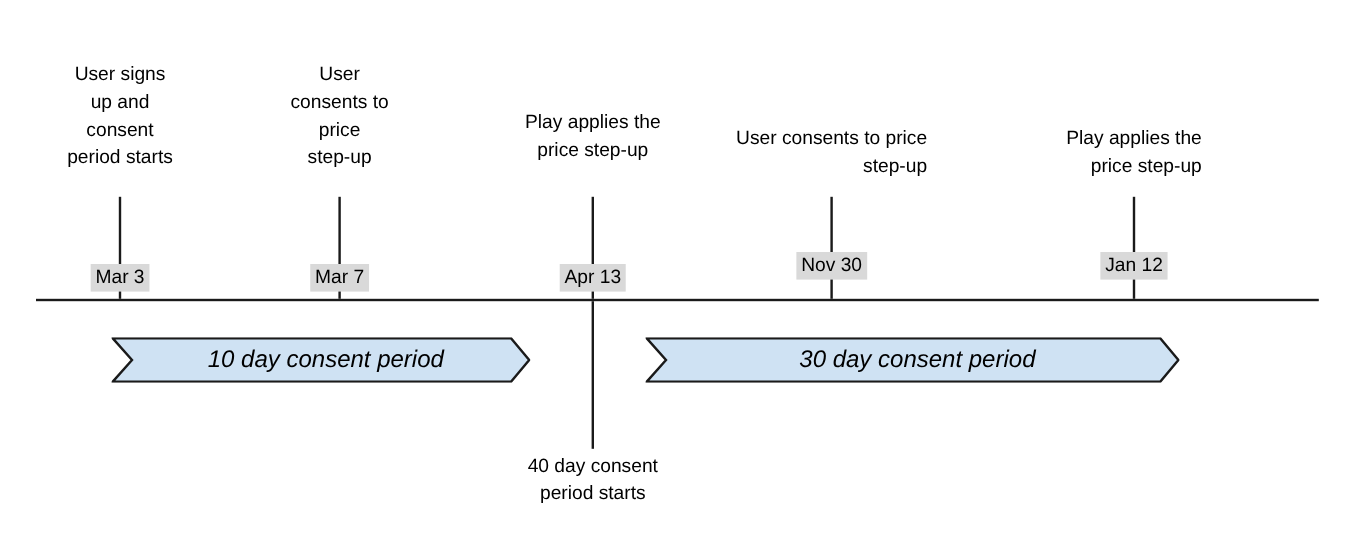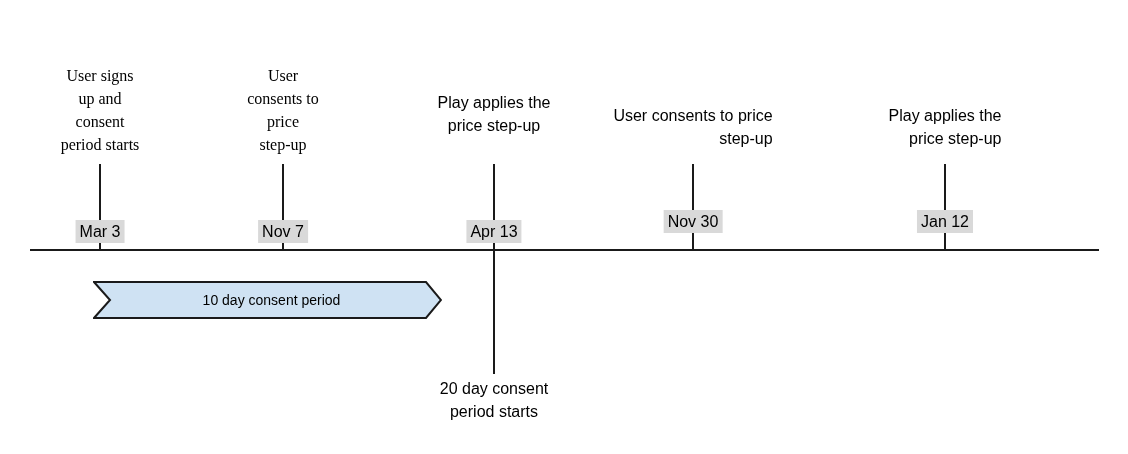--- a/index.html
+++ b/index.html
@@ -38,21 +38,21 @@
   .elabel {
     position: absolute;
     left: 0;
     transform: translateX(-50%);
     text-align: center;
     white-space: pre-line;
     font-size: 16px;
     line-height: 23px;
     width: max-content;
   }
-  .e1 .elabel, .e2 .elabel { top: 64px; font-family: Liberation Serif, serif; }
+  .e1 .elabel, .e2 .elabel { top: 51px; }
   .e3 .elabel { top: 91px; }
   .e4 .elabel, .e5 .elabel { top: 104px; text-align: right; }
   .date {
     position: absolute;
     left: 0;
     top: 220px;
     transform: translateX(-50%);
     background: #d9d9d9;
     font-size: 16px;
     line-height: 21px;
@@ -64,22 +64,23 @@
   .period { position: absolute; top: 281px; height: 38px; }
   .p1 { left: 93px;  width: 349px; }
   .p2 { left: 538px; width: 445px; }
   .period svg { position: absolute; left: 0; top: 0; display: block; }
   .plabel {
     position: absolute;
     left: 0; top: 0; right: 0; bottom: 0;
     display: flex;
     align-items: center;
     justify-content: center;
-    font-size: 14px;
+    font-size: 20px;
     padding-left: 8px;
+    font-style: italic;
   }
   .ext-line {
     position: absolute;
     left: 493px;
     top: 251px;
     width: 2px;
     height: 123px;
     background: #1a1a1a;
   }
   .annotation {
@@ -109,21 +110,21 @@
     <div class="tick"></div>
     <div class="date">Mar 3</div>
   </div>
 
   <div class="event e2">
     <div class="elabel">User
 consents to
 price
 step-up</div>
     <div class="tick"></div>
-    <div class="date">Nov 7</div>
+    <div class="date">Mar 7</div>
   </div>
 
   <div class="event e3">
     <div class="elabel">Play applies the
 price step-up</div>
     <div class="tick"></div>
     <div class="date">Apr 13</div>
   </div>
 
   <div class="event e4">
@@ -140,18 +141,24 @@
     <div class="date">Jan 12</div>
   </div>
 
   <div class="period p1">
     <svg width="349" height="38" viewBox="0 0 349 38">
       <path d="M1,1 L333,1 L348,19 L333,37 L1,37 L17,19 Z" fill="#cfe2f3" stroke="#1a1a1a" stroke-width="2" stroke-linejoin="miter"></path>
     </svg>
     <div class="plabel">10 day consent period</div>
   </div>
 
+  <div class="period p2">
+    <svg width="445" height="38" viewBox="0 0 445 38">
+      <path d="M1,1 L429,1 L444,19 L429,37 L1,37 L17,19 Z" fill="#cfe2f3" stroke="#1a1a1a" stroke-width="2" stroke-linejoin="miter"></path>
+    </svg>
+    <div class="plabel">30 day consent period</div>
+  </div>
 
   <div class="ext-line"></div>
-  <div class="annotation">20 day consent
+  <div class="annotation">40 day consent
 period starts</div>
 
 </div>
 
 </body></html>

